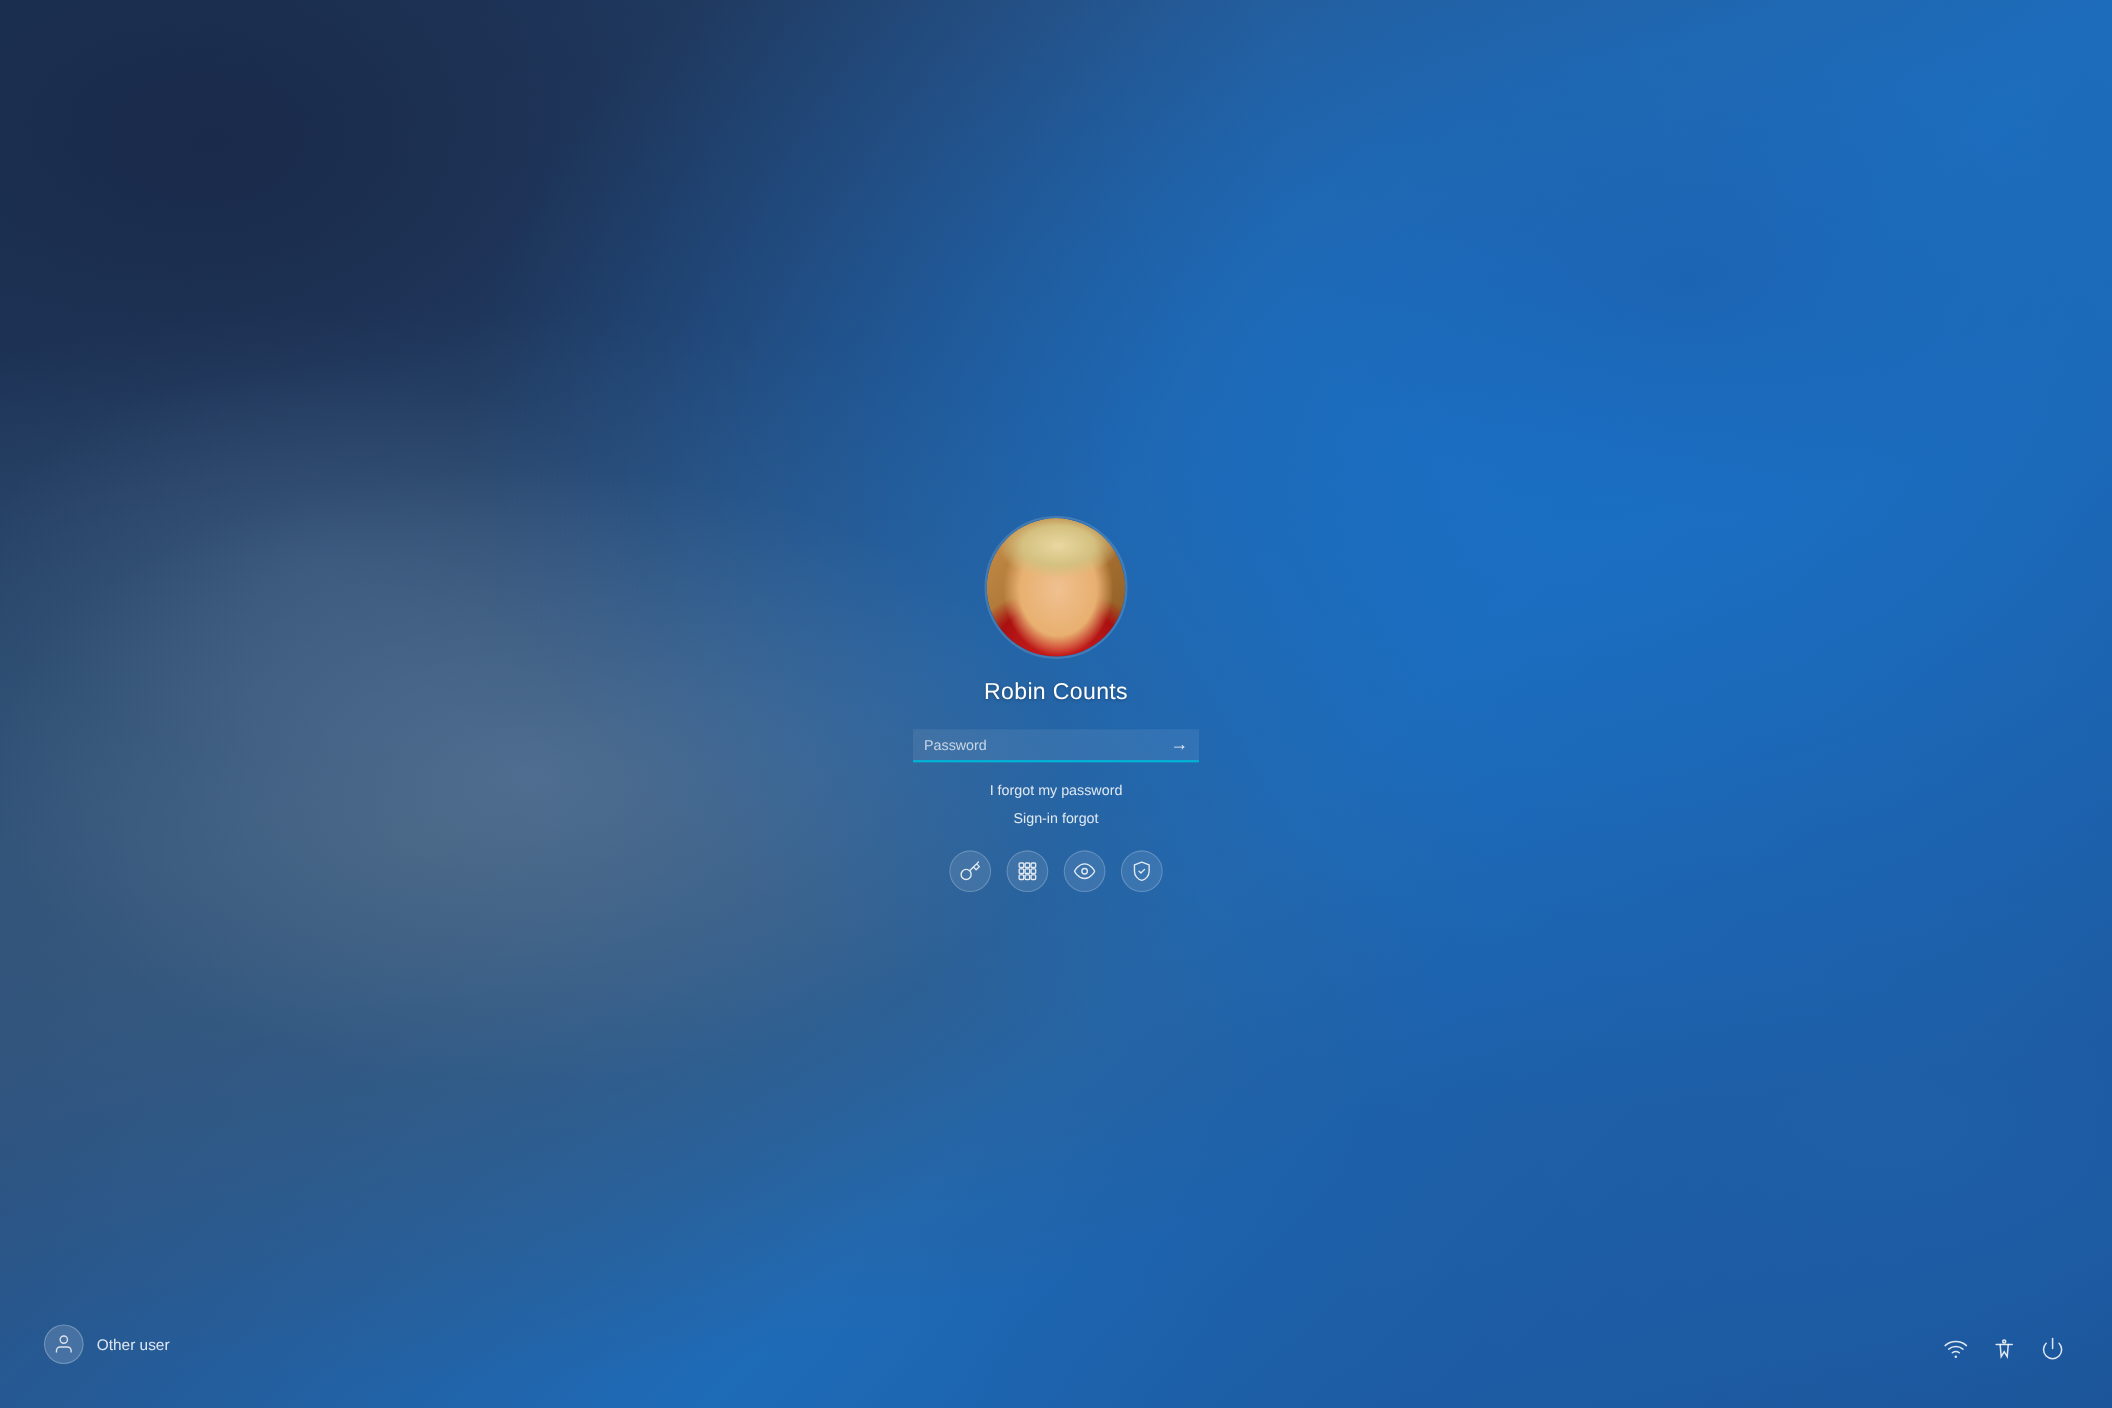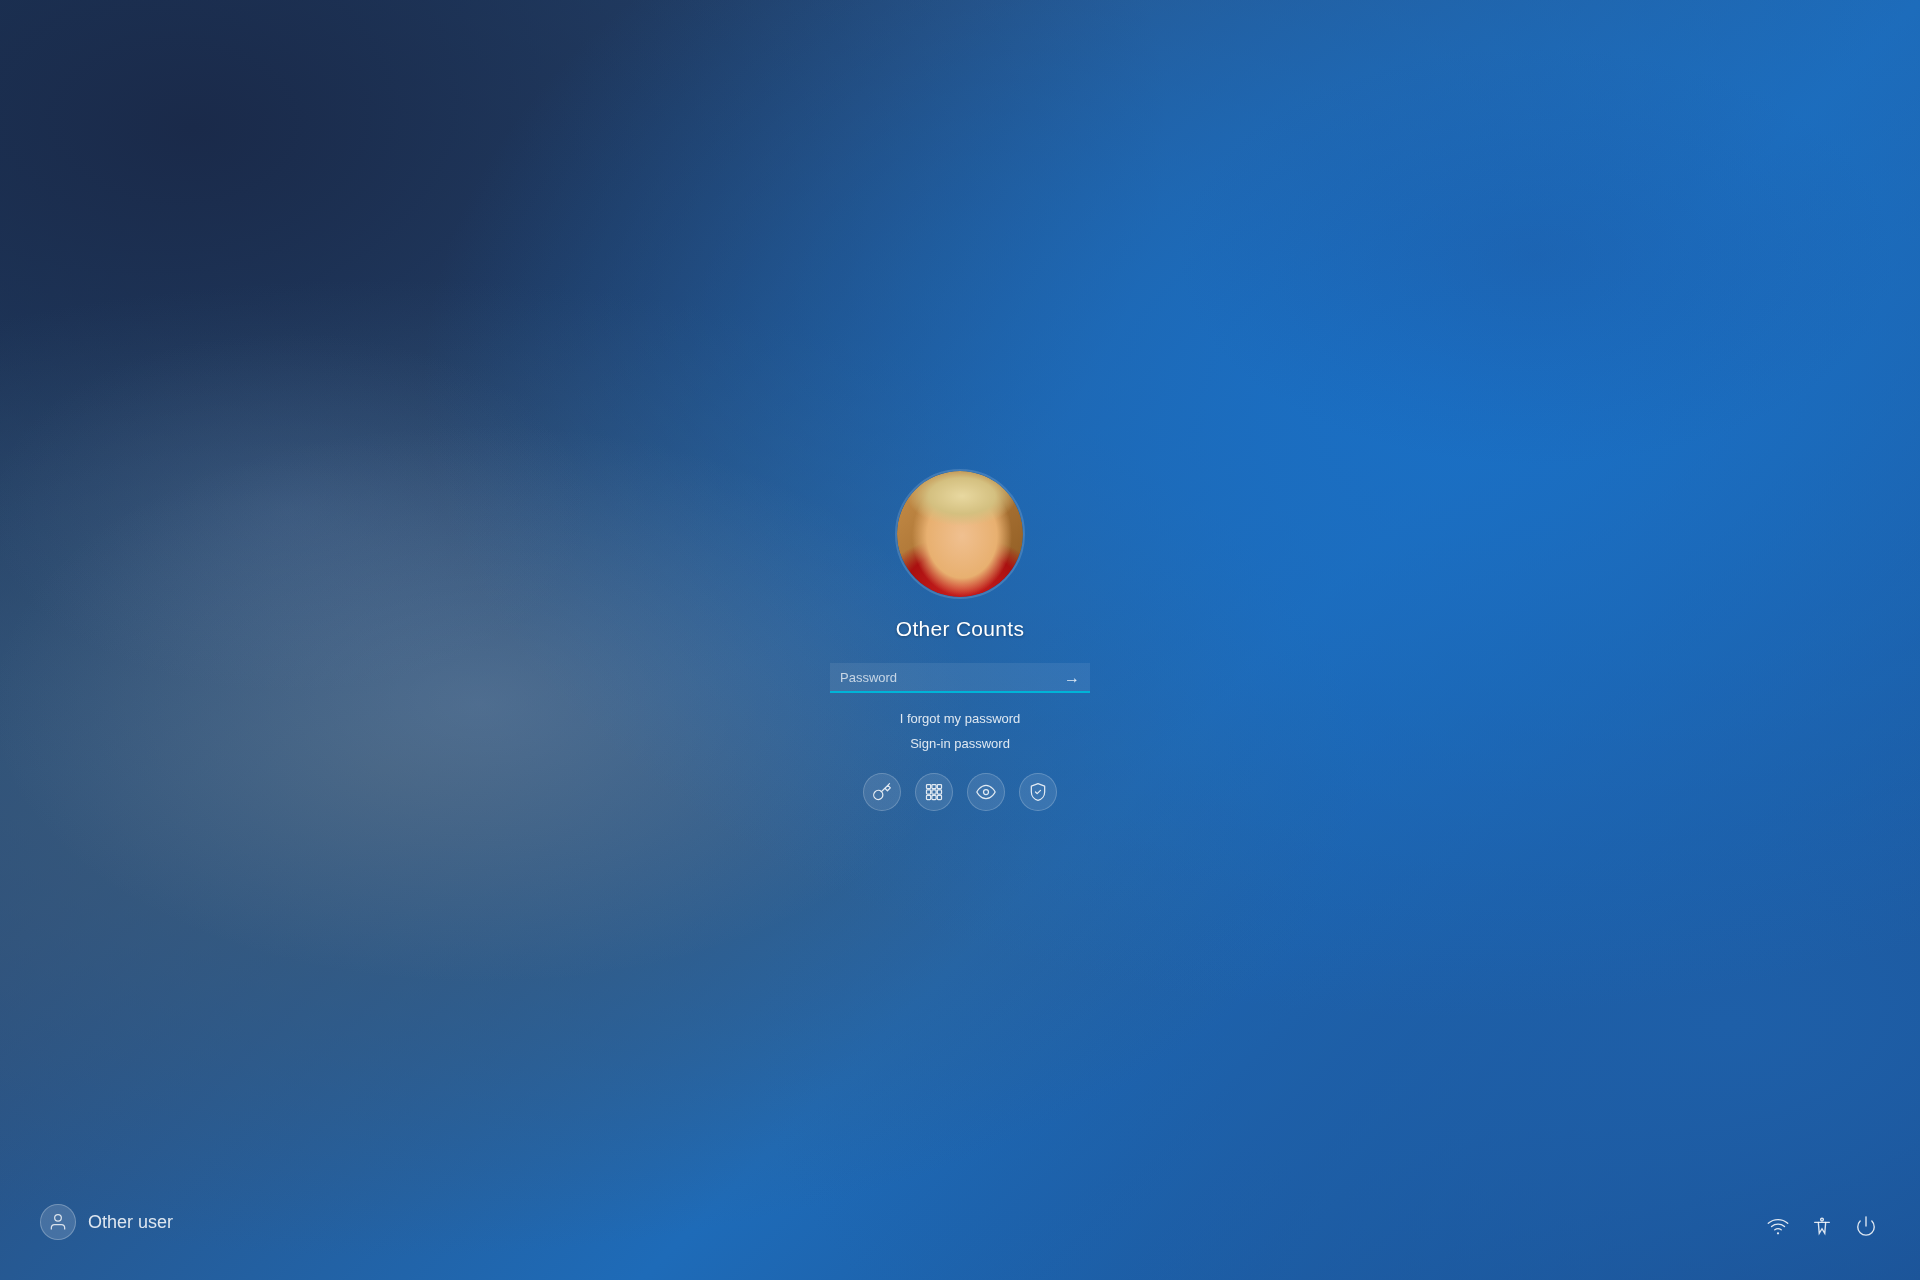--- a/index.html
+++ b/index.html
@@ -181,21 +181,21 @@
       border: 1px solid rgba(255,255,255,0.25);
       display: flex;
       align-items: center;
       justify-content: center;
       color: rgba(255,255,255,0.8);
       font-size: 18px;
     }
 
     .other-user-label {
       color: rgba(255,255,255,0.85);
-      font-size: 18px;
+      font-size: 14px;
       font-weight: 300;
     }
 
     
     .bottom-right-icons {
       position: absolute;
       bottom: 40px;
       right: 40px;
       display: flex;
       gap: 16px;
@@ -229,30 +229,30 @@
 <body>
 
 <div class="background">
 
   <div class="login-container">
 
     <div class="avatar-wrapper">
       <div class="avatar-image"></div>
     </div>
 
-    <div class="username">Other Counts</div>
+    <div class="username">Robin Counts</div>
 
     <div class="password-field-wrapper">
       <input type="password" class="password-input" placeholder="Password" style="">
       <button class="submit-arrow">→</button>
     </div>
 
     <a class="forgot-password">I forgot my password</a>
 
-    <a class="signin-options">Sign-in password</a>
+    <a class="signin-options">Sign-in forgot</a>
 
     <div class="signin-icons-row">
 
       <button class="signin-icon-btn" title="Password">
         <svg class="icon-svg" viewBox="0 0 24 24">
           <path d="M21 2l-2 2m-7.61 7.61a5.5 5.5 0 1 1-7.778 7.778 5.5 5.5 0 0 1 7.777-7.777zm0 0L15.5 7.5m0 0l3 3L22 7l-3-3m-3.5 3.5L19 4"></path>
         </svg>
       </button>
 
       <button class="signin-icon-btn" title="PIN">

